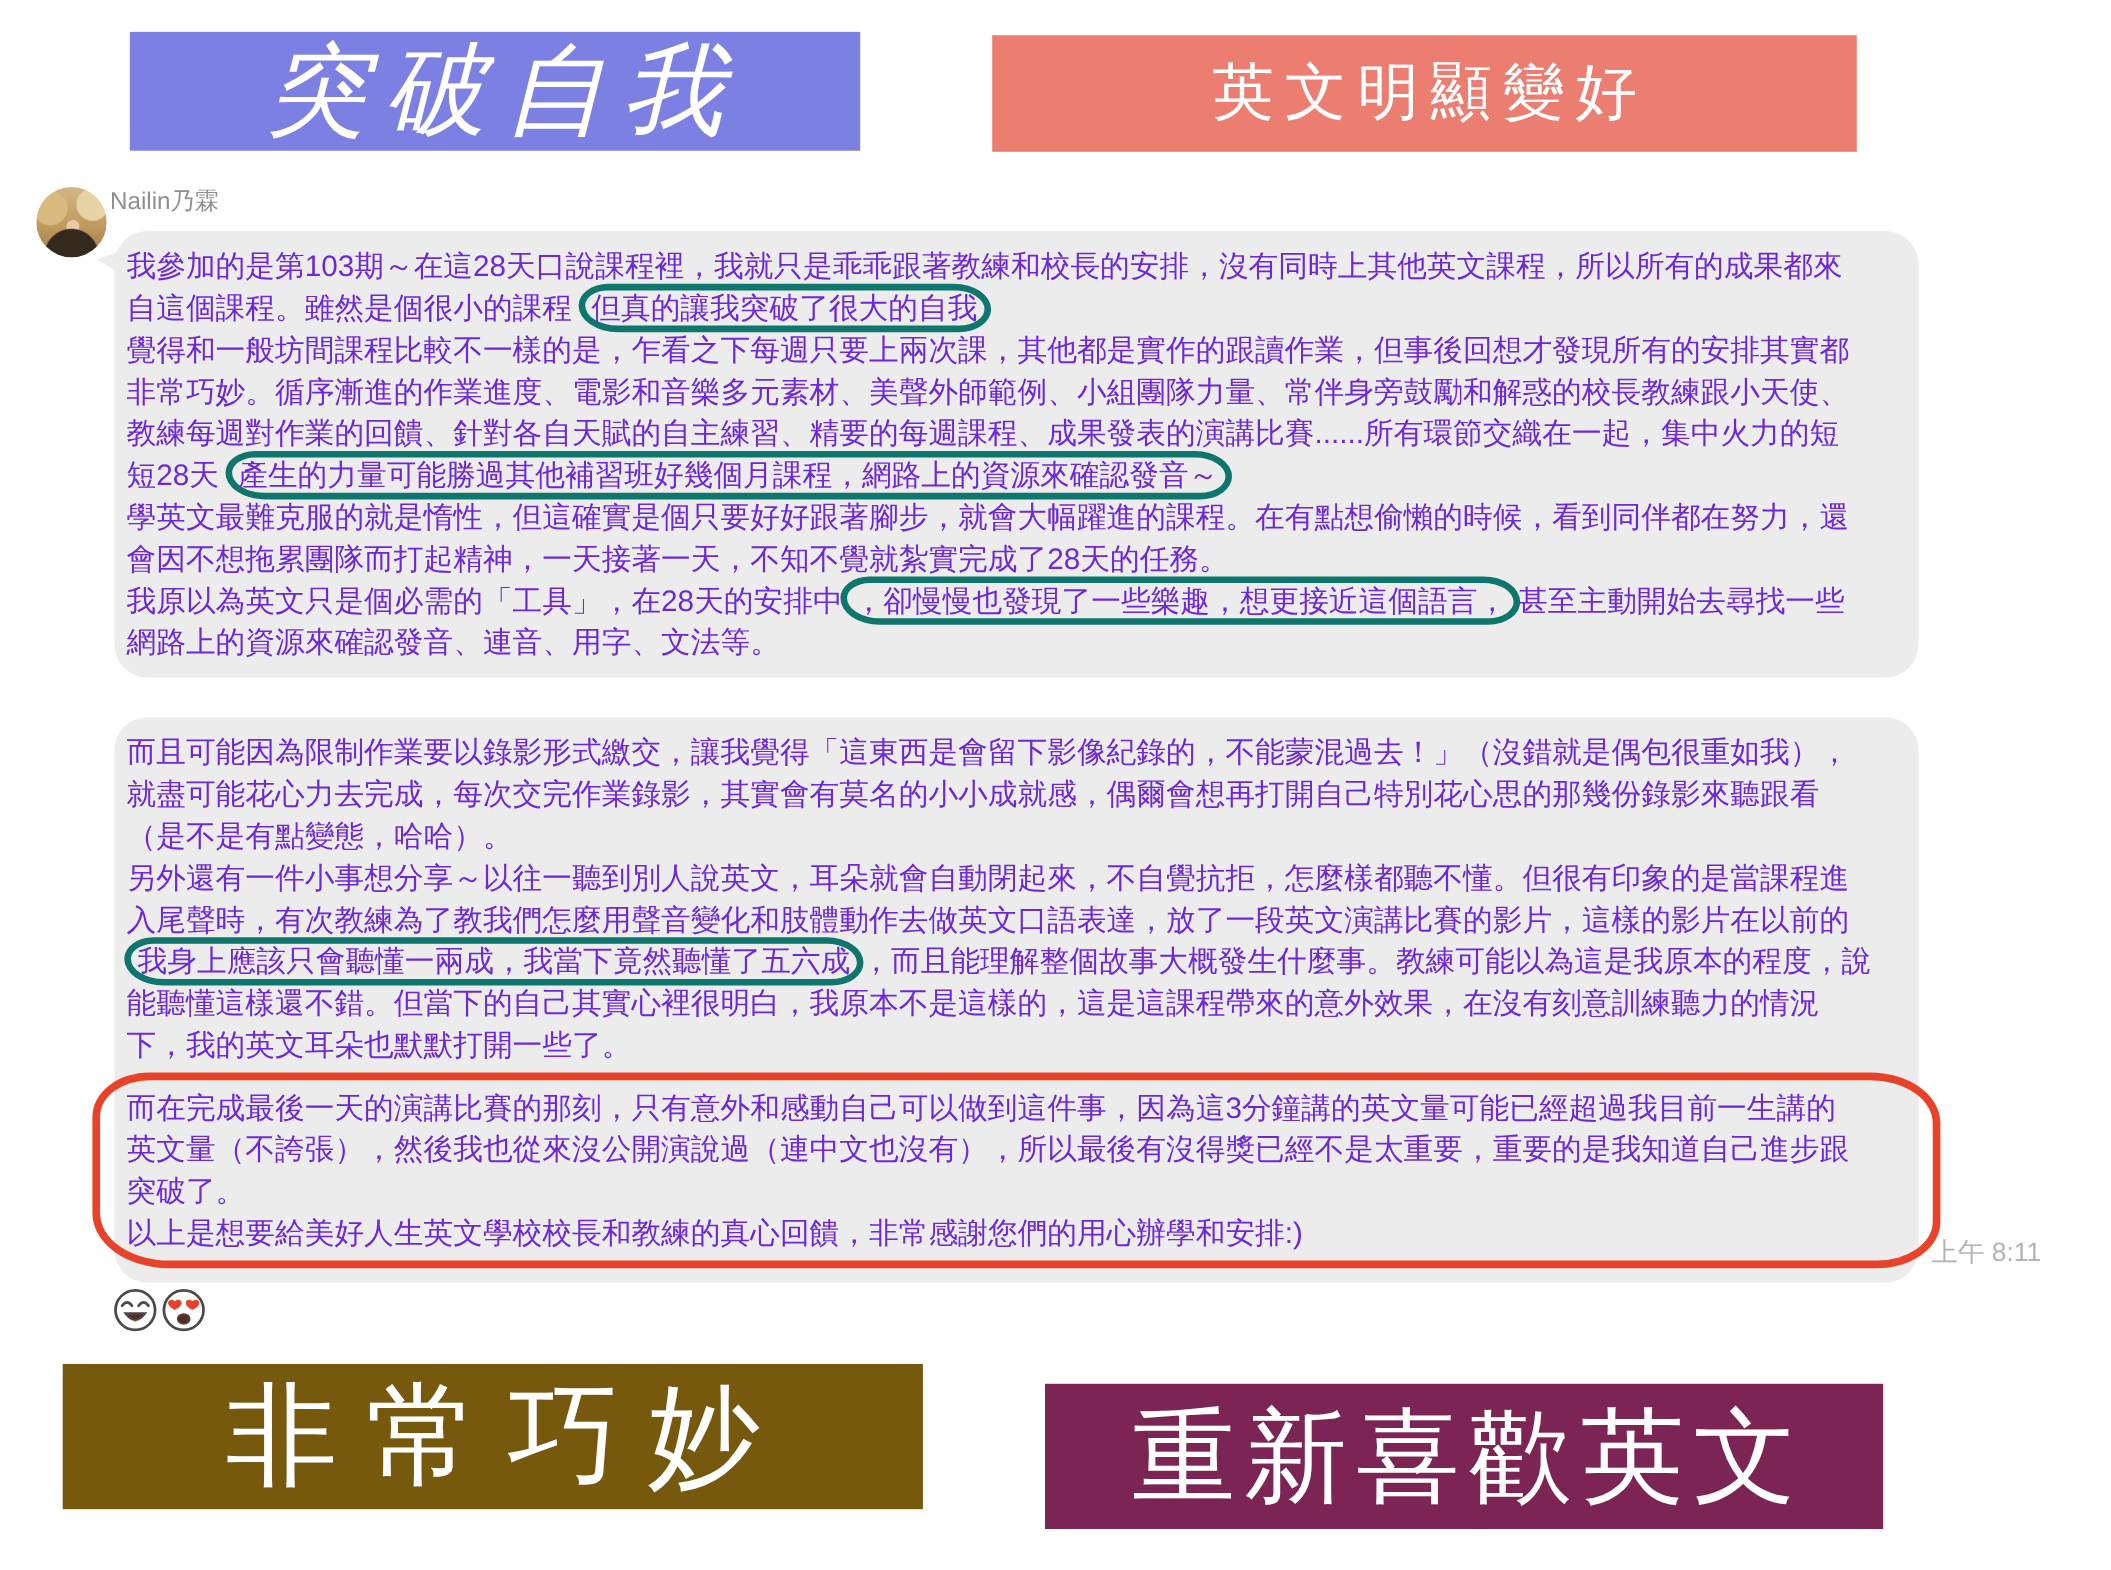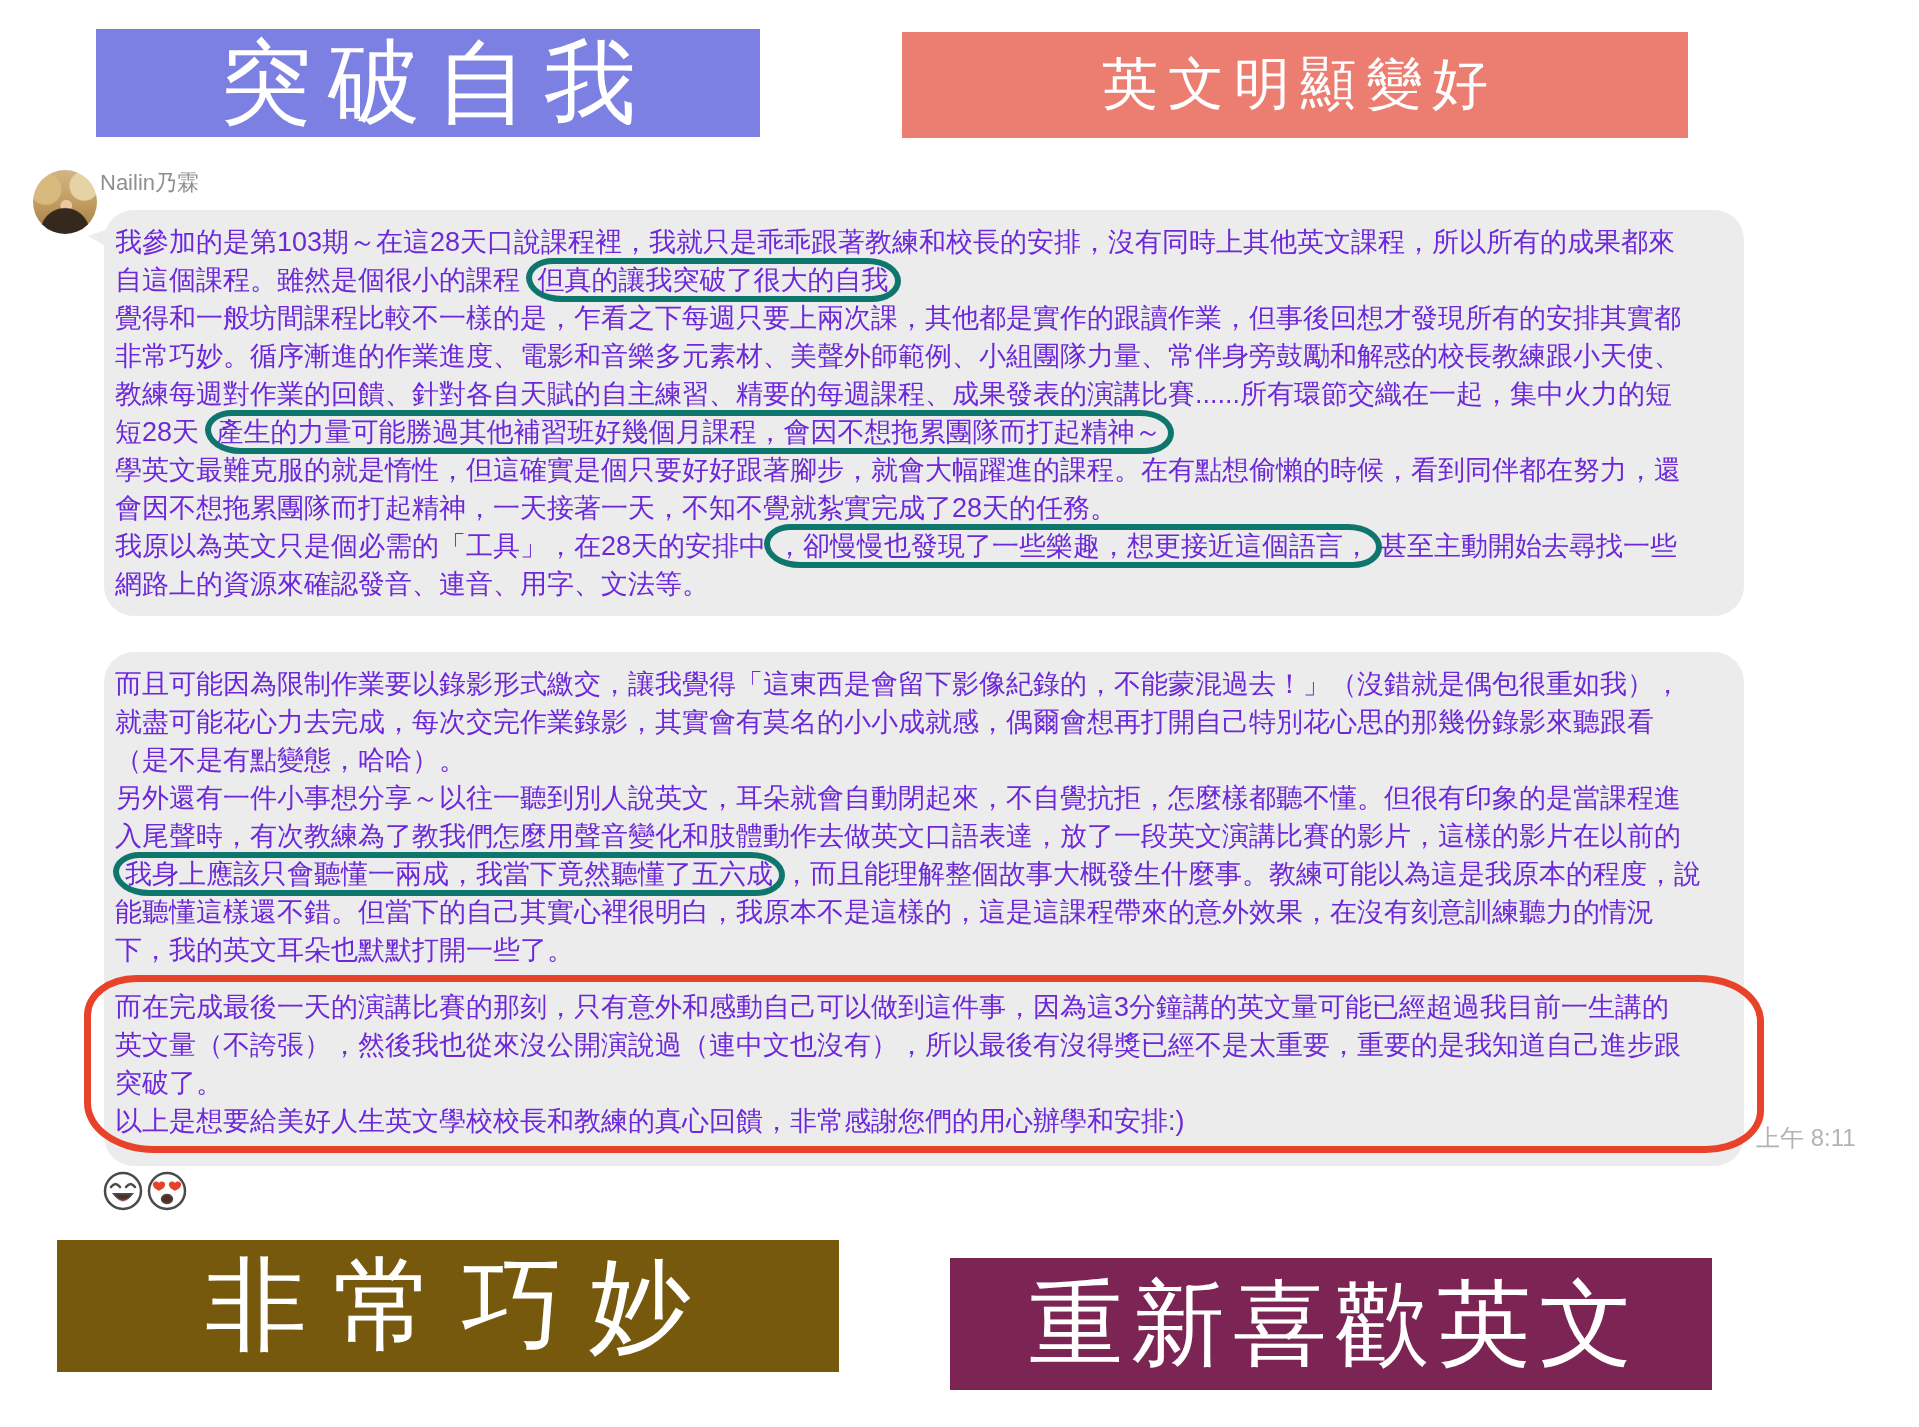--- a/index.html
+++ b/index.html
@@ -5,21 +5,21 @@
   html,body{margin:0;padding:0;background:#ffffff;}
   .screen{
     position:relative;width:1919px;height:1427px;background:#ffffff;overflow:hidden;
     font-family:"Liberation Sans",sans-serif;
   }
   
   .banner{
     position:absolute;display:flex;align-items:center;justify-content:center;
     color:#ffffff;white-space:nowrap;
   }
-  .banner-top-left{left:96px;top:29px;width:648px;height:108px;font-size:92px;letter-spacing:16px;padding-left:16px;}
+  .banner-top-left{left:118px;top:29px;width:648px;height:108px;font-size:92px;letter-spacing:16px;padding-left:16px;font-style:italic;}
   .banner-top-right{left:902px;top:32px;width:776px;height:106px;font-size:56px;letter-spacing:10px;padding-left:10px;}
   .banner-bottom-left{
     left:57px;top:1240px;width:756px;height:132px;
     font-family:"Liberation Serif",serif;font-size:102px;letter-spacing:26px;padding-left:26px;
   }
   .banner-bottom-right{
     left:950px;top:1258px;width:754px;height:132px;
     font-family:Liberation Mono, monospace;font-size:94px;letter-spacing:8px;padding-left:8px;
   }
   
@@ -76,21 +76,21 @@
   <div class="banner banner-bottom-right" style="background: rgb(124, 36, 83);">重新喜歡英文</div>
 
   <div class="avatar"></div>
   <div class="sender">Nailin乃霖</div>
 
   <div class="bubble bubble-1"><span>我參加的是第103期～在這28天口說課程裡，我就只是乖乖跟著教練和校長的安排，沒有同時上其他英文課程，所以所有的成果都來
 自這個課程。雖然是個很小的課程 </span><span class="circled">但真的讓我突破了很大的自我</span><span>
 覺得和一般坊間課程比較不一樣的是，乍看之下每週只要上兩次課，其他都是實作的跟讀作業，但事後回想才發現所有的安排其實都
 非常巧妙。循序漸進的作業進度、電影和音樂多元素材、美聲外師範例、小組團隊力量、常伴身旁鼓勵和解惑的校長教練跟小天使、
 教練每週對作業的回饋、針對各自天賦的自主練習、精要的每週課程、成果發表的演講比賽......所有環節交織在一起，集中火力的短
-短28天 </span><span class="circled">產生的力量可能勝過其他補習班好幾個月課程，會因不想拖累團隊而打起精神～</span><span>
+短28天 </span><span class="circled">產生的力量可能勝過其他補習班好幾個月課程，網路上的資源來確認發音～</span><span>
 學英文最難克服的就是惰性，但這確實是個只要好好跟著腳步，就會大幅躍進的課程。在有點想偷懶的時候，看到同伴都在努力，還
 會因不想拖累團隊而打起精神，一天接著一天，不知不覺就紮實完成了28天的任務。
 我原以為英文只是個必需的「工具」，在28天的安排中</span><span class="circled">，卻慢慢也發現了一些樂趣，想更接近這個語言，</span><span>甚至主動開始去尋找一些
 網路上的資源來確認發音、連音、用字、文法等。</span></div>
   <div class="bubble bubble-2"><span>而且可能因為限制作業要以錄影形式繳交，讓我覺得「這東西是會留下影像紀錄的，不能蒙混過去！」（沒錯就是偶包很重如我），
 就盡可能花心力去完成，每次交完作業錄影，其實會有莫名的小小成就感，偶爾會想再打開自己特別花心思的那幾份錄影來聽跟看
 （是不是有點變態，哈哈）。
 另外還有一件小事想分享～以往一聽到別人說英文，耳朵就會自動閉起來，不自覺抗拒，怎麼樣都聽不懂。但很有印象的是當課程進
 入尾聲時，有次教練為了教我們怎麼用聲音變化和肢體動作去做英文口語表達，放了一段英文演講比賽的影片，這樣的影片在以前的
 </span><span class="circled">我身上應該只會聽懂一兩成，我當下竟然聽懂了五六成</span><span>，而且能理解整個故事大概發生什麼事。教練可能以為這是我原本的程度，說

